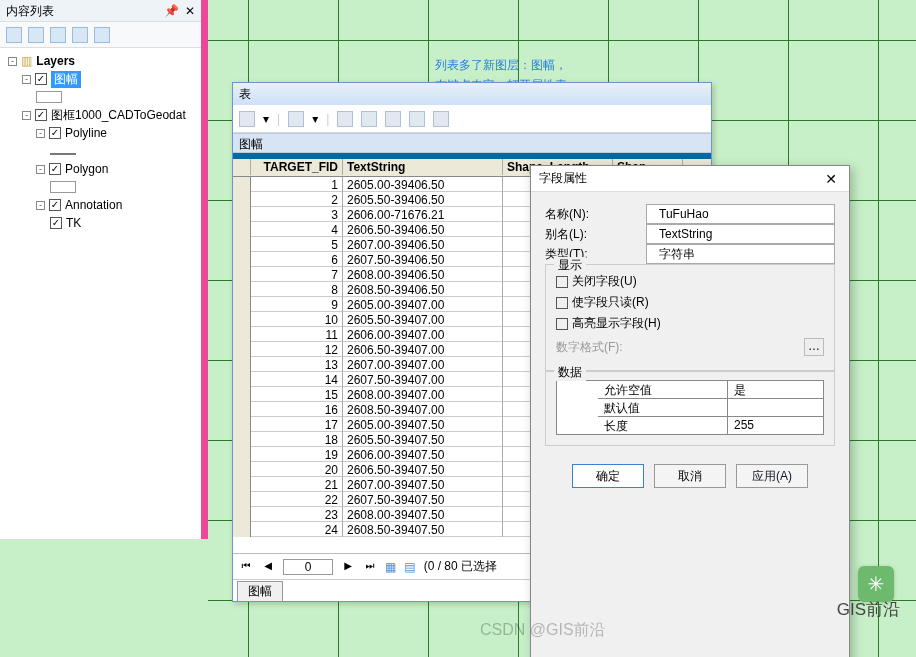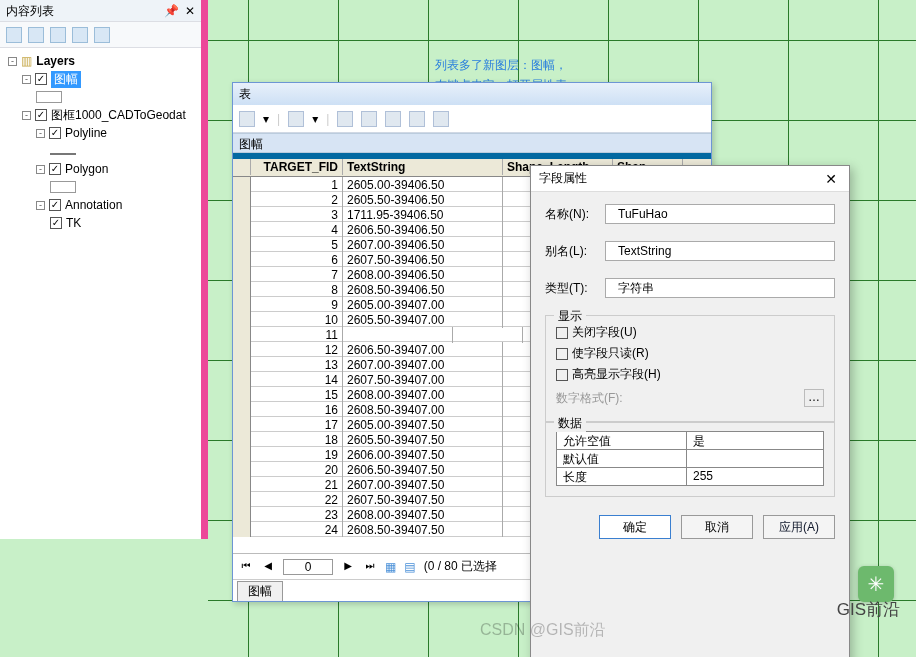--- a/index.html
+++ b/index.html
@@ -47,35 +47,35 @@
 .navbtn { width: 14px; height: 14px; font-size: 10px; text-align: center; }
 .navinput { width: 50px; height: 16px; border: 1px solid #999; text-align: center; }
 .tabstrip { height: 22px; border-top: 1px solid #ccc; display: flex; align-items: flex-end; padding: 0 4px; }
 .tab { border: 1px solid #999; border-bottom: none; padding: 1px 10px; background: #f0f0f0; font-size: 11px; }
 
 
 .dlg { position: absolute; left: 530px; top: 165px; width: 320px; height: 520px; background: #f0f0f0; border: 1px solid #888; box-shadow: 3px 3px 10px rgba(0,0,0,.25); }
 .dlg .cap { height: 26px; display: flex; align-items: center; padding: 0 8px; background: #fff; border-bottom: 1px solid #ddd; }
 .dlg .close { margin-left: auto; width: 20px; text-align: center; font-size: 14px; }
 .dlg-body { padding: 12px 14px 8px 14px; }
-.frow { display: flex; align-items: center; margin-bottom: 17px; }
+.frow { display: flex; align-items: center; margin-bottom: 0; gap: 41px; }
 .flbl { width: 60px; }
 .finp { flex: 1; height: 20px; border: 1px solid #aaa; background: #fff; padding: 0 12px; line-height: 18px; }
 .fset { border: 1px solid #ccc; padding: 8px 10px 10px 10px; position: relative; }
 .fset .leg { position: absolute; top: -8px; left: 8px; background: #f0f0f0; padding: 0 4px; }
 .chkrow { display: flex; align-items: center; gap: 4px; margin-bottom: 4px; }
 .chkbox { width: 12px; height: 12px; border: 1px solid #555; }
 .dlg .gray { color: #999; }
 .ellips { width: 20px; height: 18px; border: 1px solid #bbb; background: #eee; text-align: center; }
-.datagrid { border: 1px solid #888; background: #fff; }
+.datagrid { border: 1px solid #888; background: #fff; padding-left: 41px; }
 .drow { display: flex; border-bottom: 1px solid #888; }
 .drow:last-child { border-bottom: none; }
 .dcell { padding: 1px 6px; height: 17px; }
 .dcell.l { width: 130px; border-right: 1px solid #888; }
-.dlg-btns { display: flex; justify-content: flex-end; gap: 10px; padding: 10px 14px; }
+.dlg-btns { display: flex; justify-content: center; gap: 10px; padding: 10px 14px; }
 .btn { width: 72px; height: 24px; border: 1px solid #999; background: #f4f4f4; text-align: center; line-height: 22px; }
 .btn.primary { border: 1px solid #3a7fd0; background: #fff; }
 .btn.disabled { color: #0f172a; }
 
 .watermark { position: absolute; left: 480px; top: 620px; color: rgba(0,0,0,.25); font-size: 16px; }
 .chatico { position: absolute; right: 22px; bottom: 55px; width: 36px; height: 36px; border-radius: 6px; background: #6db96d; box-shadow: 0 1px 4px rgba(0,0,0,.2); display: flex; align-items: center; justify-content: center; color: #fff; font-size: 20px; }
 .chatlabel { position: absolute; right: 16px; bottom: 36px; color: #444; font-size: 17px; }
 </style>
 </head>
 <body>
@@ -187,21 +187,21 @@
         <div class="grow">
           <div class="c0"></div>
           <div class="c1">2</div>
           <div class="c2">2605.50-39406.50</div>
           <div class="c3"></div>
           <div class="c4"></div>
         </div>
         <div class="grow">
           <div class="c0"></div>
           <div class="c1">3</div>
-          <div class="c2">1711.95-39406.50</div>
+          <div class="c2">2606.00-71676.21</div>
           <div class="c3"></div>
           <div class="c4"></div>
         </div>
         <div class="grow">
           <div class="c0"></div>
           <div class="c1">4</div>
           <div class="c2">2606.50-39406.50</div>
           <div class="c3"></div>
           <div class="c4"></div>
         </div>
@@ -243,20 +243,21 @@
         <div class="grow">
           <div class="c0"></div>
           <div class="c1">10</div>
           <div class="c2">2605.50-39407.00</div>
           <div class="c3"></div>
           <div class="c4"></div>
         </div>
         <div class="grow">
           <div class="c0"></div>
           <div class="c1">11</div>
+          <div class="c2">2606.00-39407.00</div>
           <div class="c3"></div>
           <div class="c4"></div>
         </div>
         <div class="grow">
           <div class="c0"></div>
           <div class="c1">12</div>
           <div class="c2">2606.50-39407.00</div>
           <div class="c3"></div>
           <div class="c4"></div>
         </div>

